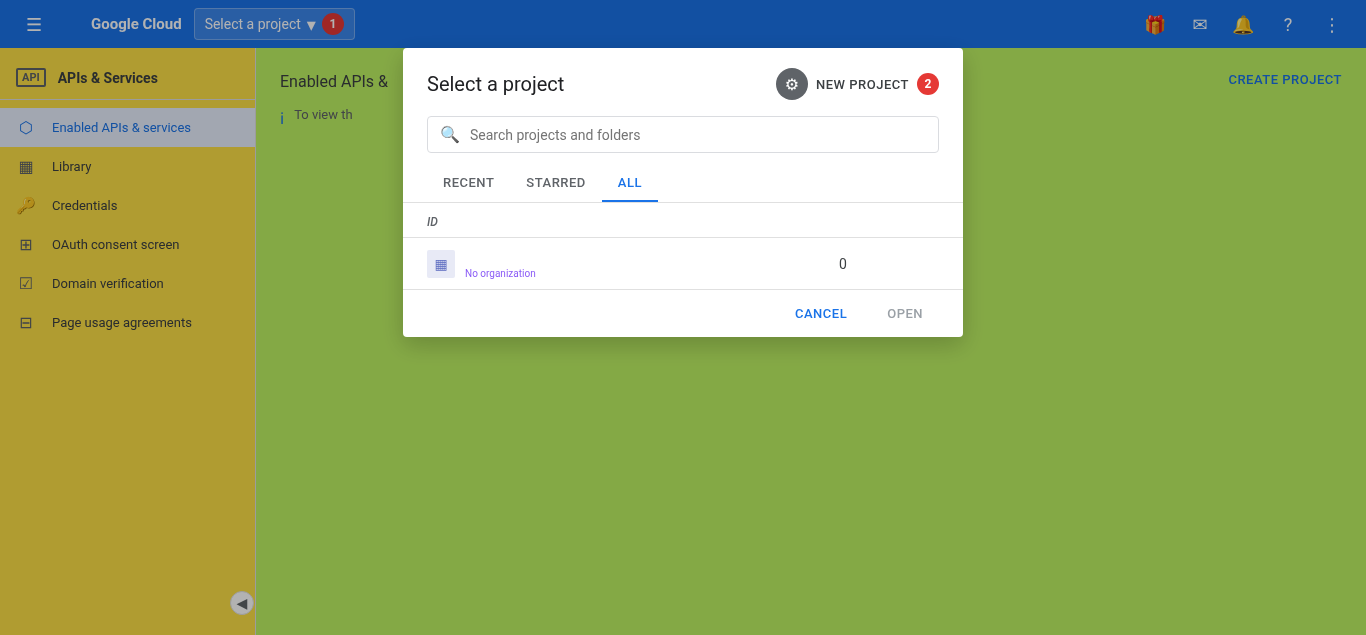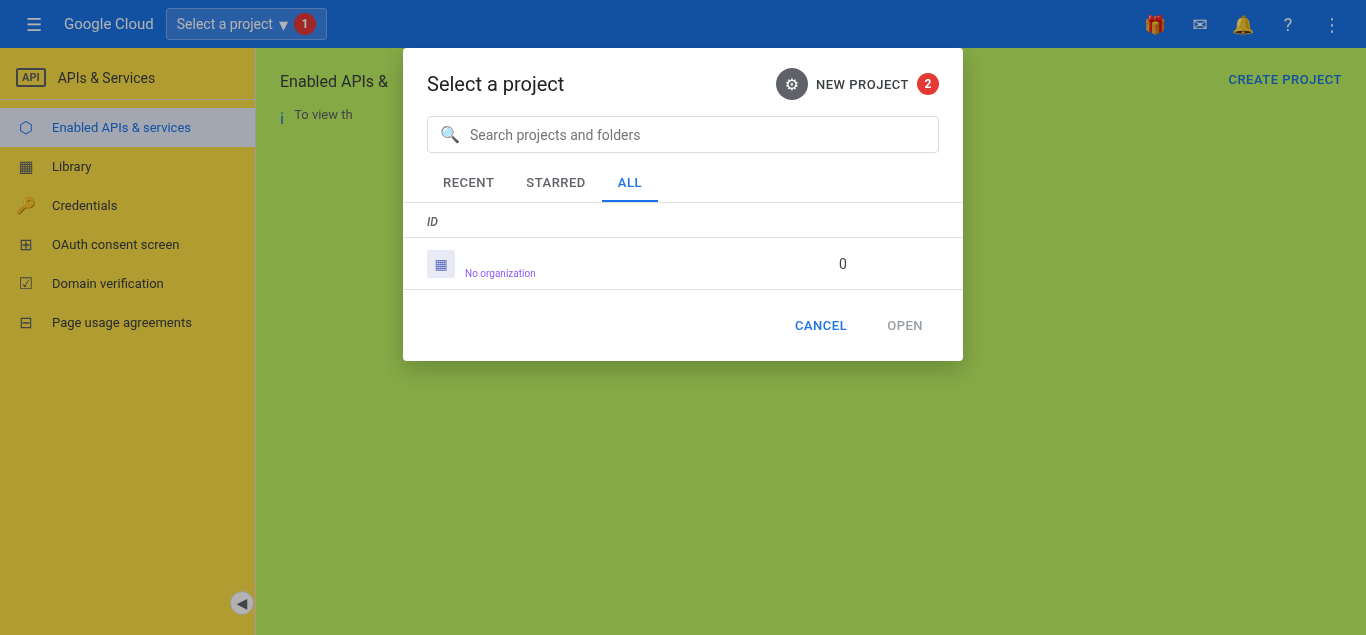--- a/index.html
+++ b/index.html
@@ -35,22 +35,23 @@
       font-size: 20px;
       cursor: pointer;
     }
 
     .google-cloud-logo {
       display: flex;
       align-items: flex-start;
       gap: 6px;
       color: white;
       font-size: 16px;
-      font-weight: 400;
+      font-weight: 700;
       white-space: nowrap;
+      margin-left: 27px;
     }
 
     .project-selector {
       display: flex;
       align-items: center;
       gap: 6px;
       background: rgba(255,255,255,0.15);
       border: 1px solid rgba(255,255,255,0.3);
       border-radius: 4px;
       padding: 4px 10px;
@@ -128,21 +129,21 @@
       color: #5f6368;
       font-size: 11px;
       font-weight: 700;
       padding: 1px 4px;
       border-radius: 2px;
     }
 
     .sidebar-title {
       font-size: 14px;
       color: #3c4043;
-      font-weight: 400;
+      font-weight: 700;
     }
 
     .sidebar-item {
       display: flex;
       align-items: center;
       gap: 16px;
       padding: 10px 16px;
       cursor: pointer;
       color: #3c4043;
       font-size: 13px;
@@ -384,21 +385,21 @@
     .row-id {
       width: 100px;
       font-size: 14px;
       color: #3c4043;
     }
 
     .dialog-footer {
       display: flex;
       justify-content: flex-end;
       gap: 8px;
-      padding: 20px 24px;
+      padding: 8px 24px;
       border-top: 1px solid #e0e0e0;
     }
 
     .btn {
       padding: 8px 16px;
       font-size: 13px;
       font-weight: 500;
       letter-spacing: 0.5px;
       border: none;
       border-radius: 4px;

